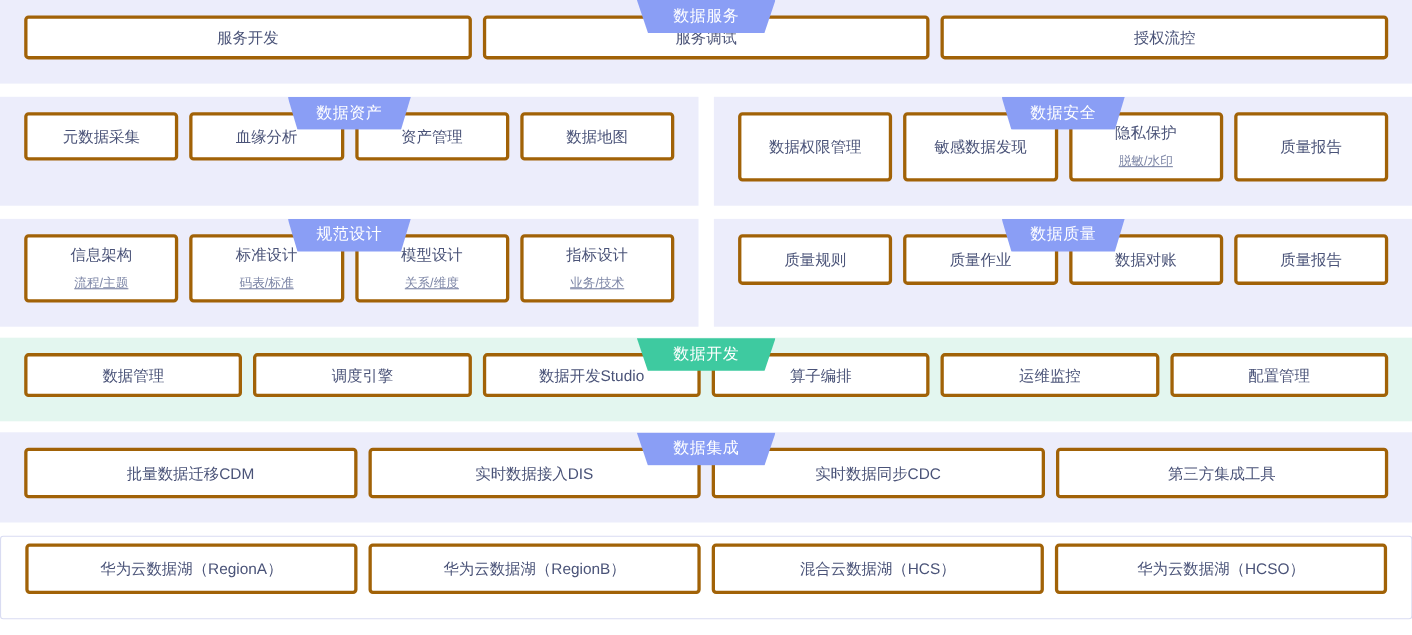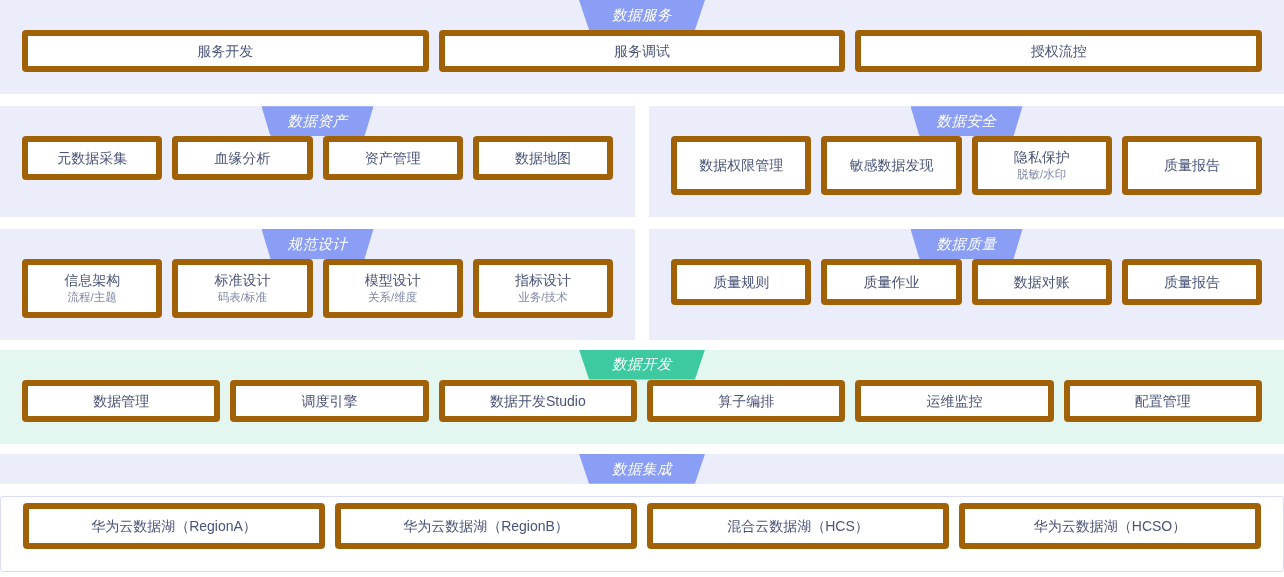--- a/index.html
+++ b/index.html
@@ -43,25 +43,24 @@
 
   .half {
     position: relative;
     flex: 1 1 0;
     background: #ecedfb;
   }
 
   
   .badge-wrap {
     position: relative;
-    height: 30px;
+    height: 14px;
     display: flex;
     justify-content: center;
     align-items: flex-start;
-    font-style: italic;
   }
   .badge {
     position: relative;
     height: 30px;
     min-width: 126px;
     padding: 0 30px;
     display: flex;
     align-items: center;
     justify-content: center;
     color: #ffffff;
@@ -81,21 +80,21 @@
   .cells {
     display: flex;
     gap: 10px;
     padding: 0 22px 22px 22px;
   }
 
   .cell {
     flex: 1 1 0;
     min-height: 40px;
     background: #ffffff;
-    border: 6px solid #a16207;
+    border: 3px solid #a16207;
     border-radius: 4px;
     display: flex;
     flex-direction: column;
     align-items: center;
     justify-content: center;
     padding: 6px 4px;
     text-align: center;
   }
   .cell.tall { min-height: 44px; }
   .cell.xtall { min-height: 46px; }
@@ -103,22 +102,23 @@
   .cell-title {
     font-size: 14px;
     color: #4a5378;
     line-height: 1.3;
     white-space: nowrap;
   }
   .cell-sub {
     font-size: 11.5px;
     color: #7d86a6;
     line-height: 1.35;
-    margin-top: 1px;
+    margin-top: 11px;
     white-space: nowrap;
+    text-decoration: underline;
   }
 
   
   .gap-6  { height: 6px;  background: #ffffff; flex: 0 0 auto; }
   .gap-10 { height: 10px; background: #ffffff; flex: 0 0 auto; }
   .gap-12 { height: 12px; background: #ffffff; flex: 0 0 auto; }
 </style>
 </head>
 <body>
 
@@ -265,20 +265,34 @@
       </div>
     </div>
   </div>
 
   <div class="gap-10"></div>
 
   <div class="band">
     <div class="badge-wrap">
       <div class="badge">数据集成</div>
     </div>
+    <div class="cells">
+      <div class="cell xtall">
+        <span class="cell-title">批量数据迁移CDM</span>
+      </div>
+      <div class="cell xtall">
+        <span class="cell-title">实时数据接入DIS</span>
+      </div>
+      <div class="cell xtall">
+        <span class="cell-title">实时数据同步CDC</span>
+      </div>
+      <div class="cell xtall">
+        <span class="cell-title">第三方集成工具</span>
+      </div>
+    </div>
   </div>
 
   <div class="gap-12"></div>
 
   <div class="band plain">
     <div class="gap-6" style="background:transparent"></div>
     <div class="cells">
       <div class="cell xtall">
         <span class="cell-title">华为云数据湖（RegionA）</span>
       </div>

